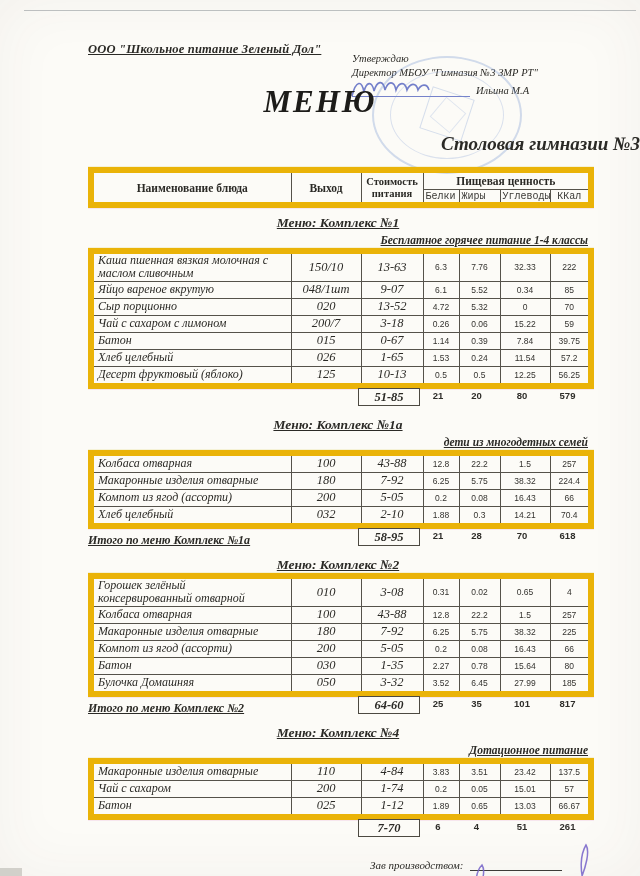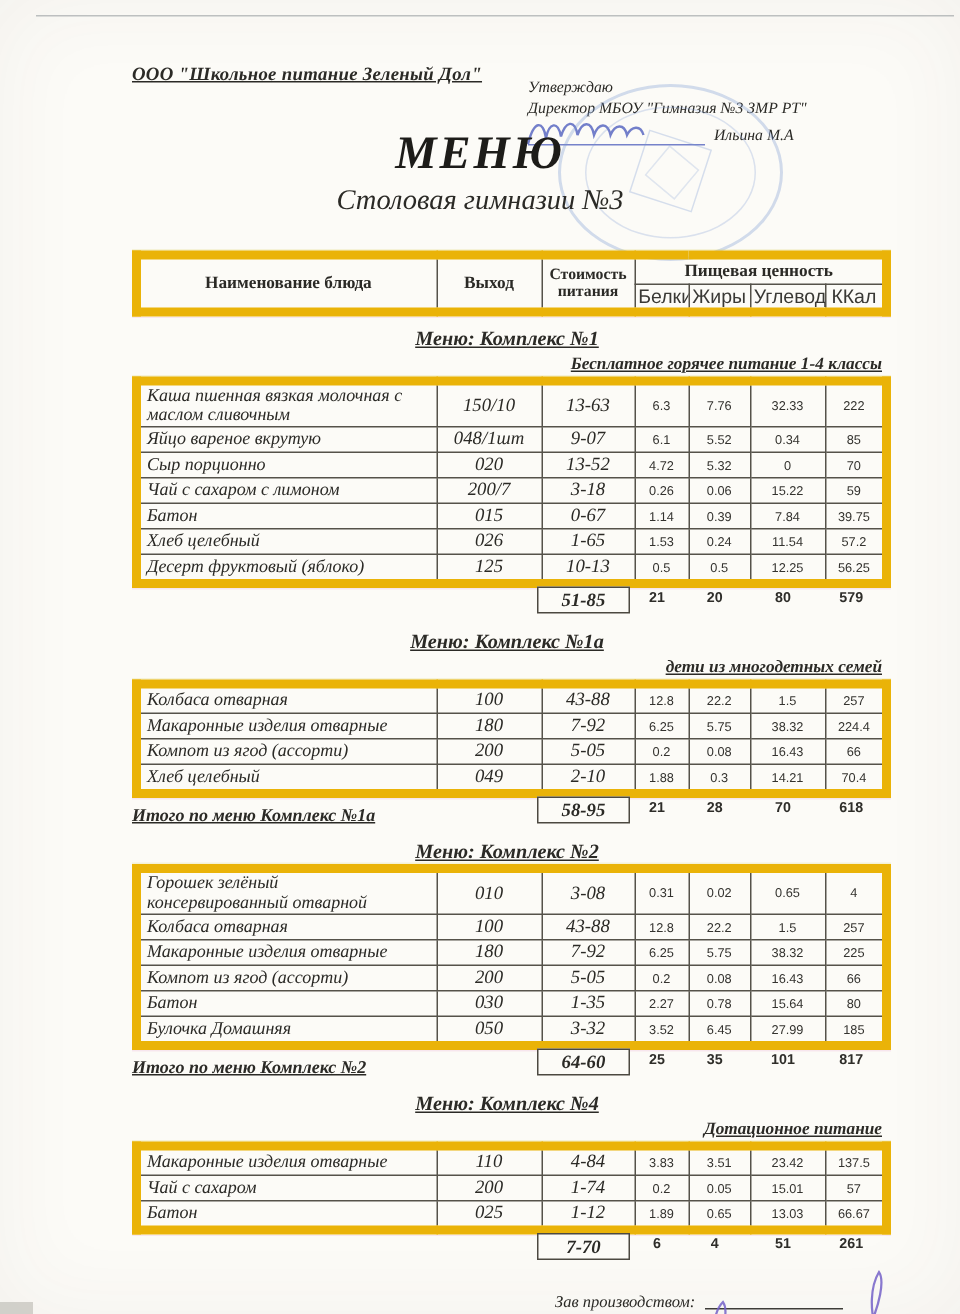--- a/index.html
+++ b/index.html
@@ -22,35 +22,35 @@
   .stamp{position:absolute;left:372px;top:56px;width:150px;height:118px;pointer-events:none;opacity:.85;}
   .stamp .o1{position:absolute;inset:0;border:2px solid rgba(118,150,208,.38);border-radius:50%;}
   .stamp .o2{position:absolute;inset:15px 18px;border:1.2px solid rgba(118,150,208,.3);border-radius:50%;}
   .stamp .sq{position:absolute;left:53px;top:36px;width:42px;height:42px;
              border:1.3px solid rgba(118,150,208,.34);transform:rotate(18deg);}
   .stamp .sq2{position:absolute;left:63px;top:46px;width:24px;height:24px;
              border:1px solid rgba(118,150,208,.26);transform:rotate(40deg);}
 
   .titles{position:absolute;top:84px;left:0;width:640px;text-align:center;}
   .t-menu{font-size:31px;font-weight:bold;font-style:italic;letter-spacing:2px;color:#1d1c19;}
-  .t-sub{font-size:19px;font-weight:normal;font-style:italic;margin-top:3px;}
+  .t-sub{font-size:19px;font-weight:bold;font-style:italic;margin-top:13px;text-align:right;}
   .t-date{font-size:13.5px;font-weight:bold;font-style:italic;margin-top:2px;}
 
   .content{position:absolute;left:88px;top:167px;width:500px;}
 
   table.menu-table{border-collapse:collapse;table-layout:fixed;width:500px;
                    border:6px solid #eab308;box-shadow:0 1px 0 rgba(210,80,170,.12),0 -1px 0 rgba(215,205,70,.18);}
   table.menu-table td{border:1px solid #55524a;padding:0 2px;height:16px;overflow:hidden;vertical-align:middle;}
   .c-name{font-style:italic;font-size:12px;padding-left:4px !important;line-height:1.12;white-space:pre-line;}
   .c-out,.c-cost{font-style:italic;font-size:12.5px;text-align:center;}
   .c-n{font-family:"Liberation Sans",sans-serif;font-size:8.5px;text-align:center;color:#34332f;}
 
   .head-table .h-name,.head-table .h-out,.head-table .h-nut{font-weight:bold;font-size:11.5px;text-align:center;}
   .head-table .h-cost{font-weight:bold;font-size:10.5px;text-align:center;line-height:1.05;}
-  .head-table .h-sub{font-family:Liberation Sans, sans-serif;font-size:13px;text-align:left;padding-left:2px;height:12px;color:#3a3935;}
+  .head-table .h-sub{font-family:Liberation Mono, monospace;font-size:10px;text-align:left;padding-left:2px;height:12px;color:#3a3935;}
 
   .section{margin-top:5px;}
   .sec-title{text-align:center;font-weight:bold;font-style:italic;font-size:13.5px;
              text-decoration:underline;margin-top:7px;}
   .sec-sub{text-align:right;font-weight:bold;font-style:italic;font-size:11.5px;
            text-decoration:underline;margin-top:3px;margin-bottom:2px;}
   .totals{position:relative;height:21px;}
   .tot-cost{position:absolute;left:270px;top:-1px;width:60px;height:16px;border:1.6px solid #4c4941;
             font-weight:bold;font-style:italic;font-size:12.5px;text-align:center;line-height:16px;background:#fcfbf7;}
   .tot-n{position:absolute;top:1px;font-family:"Liberation Sans",sans-serif;font-weight:bold;
@@ -254,21 +254,21 @@
                 <td class="c-name">Компот из  ягод (ассорти)</td>
                 <td class="c-out">200</td>
                 <td class="c-cost">5-05</td>
                 <td class="c-n">0.2</td>
                 <td class="c-n">0.08</td>
                 <td class="c-n">16.43</td>
                 <td class="c-n">66</td>
               </tr>
               <tr>
                 <td class="c-name">Хлеб  целебный</td>
-                <td class="c-out">049</td>
+                <td class="c-out">032</td>
                 <td class="c-cost">2-10</td>
                 <td class="c-n">1.88</td>
                 <td class="c-n">0.3</td>
                 <td class="c-n">14.21</td>
                 <td class="c-n">70.4</td>
               </tr>
             </tbody>
           </table>
           <div class="totals">
             <div class="tot-label">Итого по меню Комплекс №1а</div>

